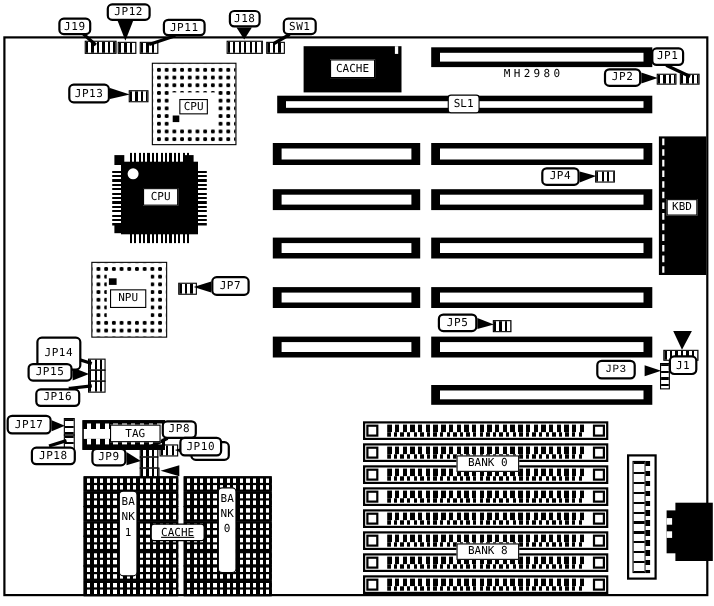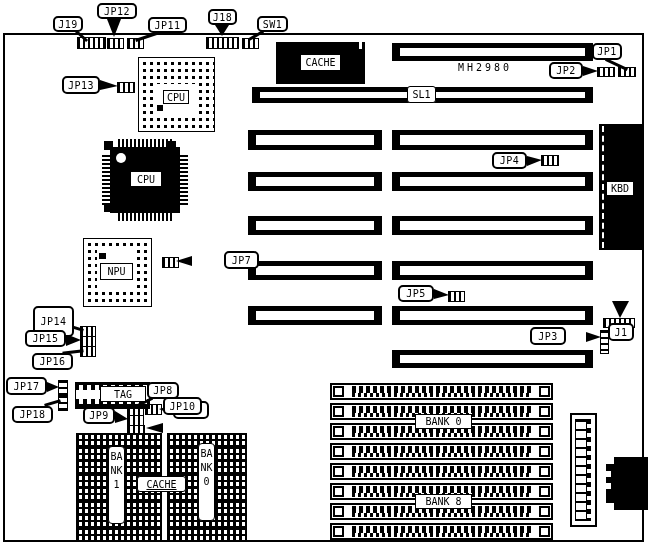--- a/index.html
+++ b/index.html
@@ -276,45 +276,45 @@
     </div>
   <div class="co" style="left:592px;top:43px;width:30px;height:17px;">
       <span>JP1</span>
     </div>
   <div class="co" style="left:549px;top:62px;width:34px;height:17px;">
       <span>JP2</span>
     </div>
   <div class="co" style="left:492px;top:152px;width:35px;height:17px;">
       <span>JP4</span>
     </div>
-  <div class="co" style="left:192px;top:251px;width:35px;height:18px;margin-left:32px;">
+  <div class="co" style="left:192px;top:251px;width:35px;height:18px;">
       <span>JP7</span>
     </div>
   <div class="co" style="left:398px;top:285px;width:36px;height:17px;">
       <span>JP5</span>
     </div>
   <div class="co" style="left:608px;top:283px;width:26px;height:18px;margin-top:40px;">
       <span>J1</span>
     </div>
-  <div class="co" style="left:530px;top:327px;width:36px;height:18px;">
+  <div class="co" style="left:542px;top:327px;width:36px;height:18px;font-family:Liberation Mono, monospace;">
       <span>JP3</span>
     </div>
   <div class="co" style="left:33px;top:306px;width:41px;height:31px;">
       <span>JP14</span>
     </div>
   <div class="co" style="left:25px;top:330px;width:41px;height:17px;">
       <span>JP15</span>
     </div>
   <div class="co" style="left:32px;top:353px;width:41px;height:17px;">
       <span>JP16</span>
     </div>
   <div class="co" style="left:6px;top:377px;width:41px;height:18px;">
       <span>JP17</span>
     </div>
-  <div class="co" style="left:12px;top:406px;width:41px;height:17px;">
+  <div class="co" style="left:28px;top:406px;width:41px;height:17px;">
       <span>JP18</span>
     </div>
   <div class="co" style="left:147px;top:382px;width:32px;height:17px;">
       <span>JP8</span>
     </div>
   <div class="co" style="left:173px;top:401px;width:36px;height:18px;">
       <span>JP6</span>
     </div>
   <div class="co" style="left:83px;top:407px;width:32px;height:17px;">
       <span>JP9</span>

